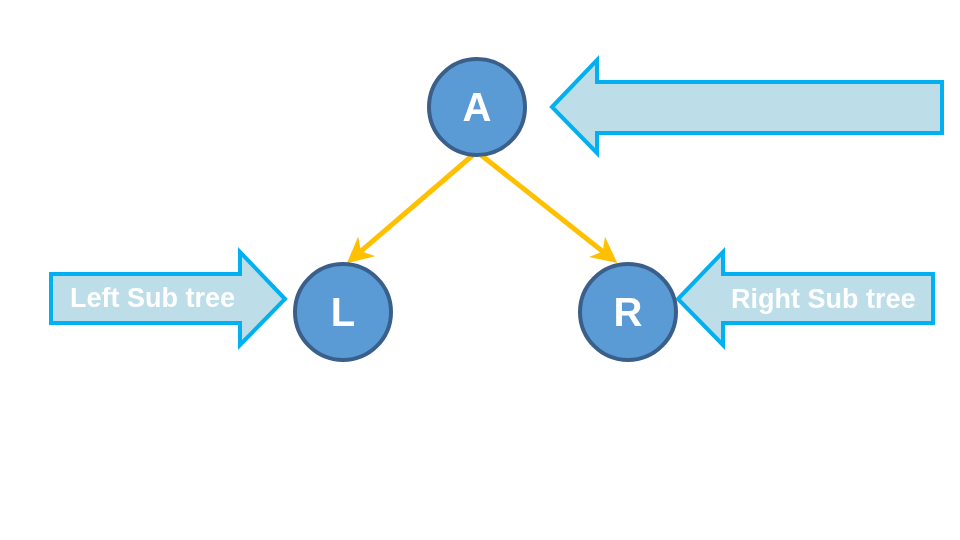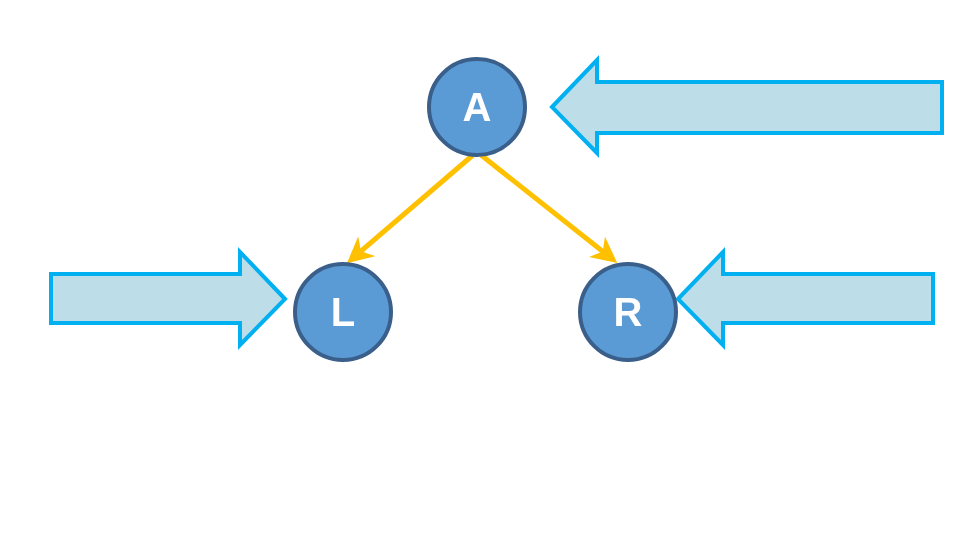--- a/index.html
+++ b/index.html
@@ -84,15 +84,17 @@
     <circle cx="628" cy="312" r="48" fill="#5B9BD5" stroke="#3A5F8A" stroke-width="4"></circle>
   </svg>
 
   <div class="node-label" id="node-a-label">A</div>
 
   <div class="node-label" id="node-l-label">L</div>
 
   <div class="node-label" id="node-r-label">R</div>
 
 
+  <div class="callout-label" id="callout-left-label">Left Sub tree</div>
 
+  <div class="callout-label" id="callout-right-label">Right Sub tree</div>
 
 </div>
 
 </body></html>

